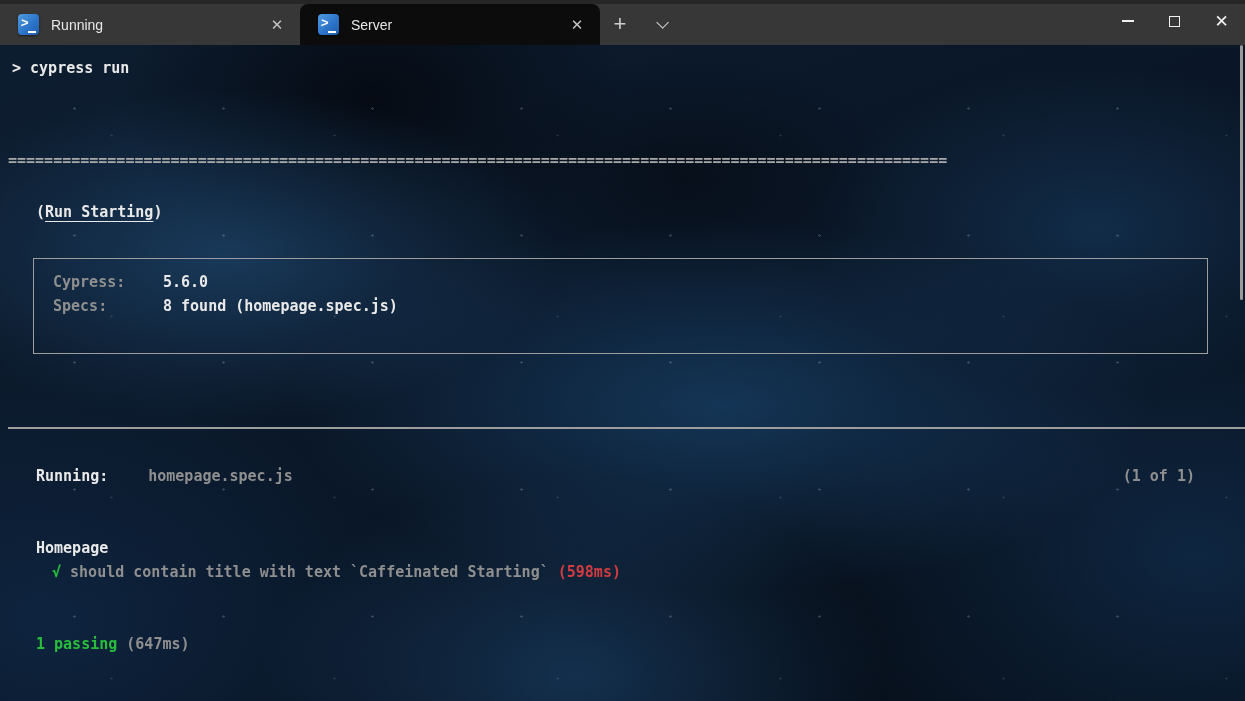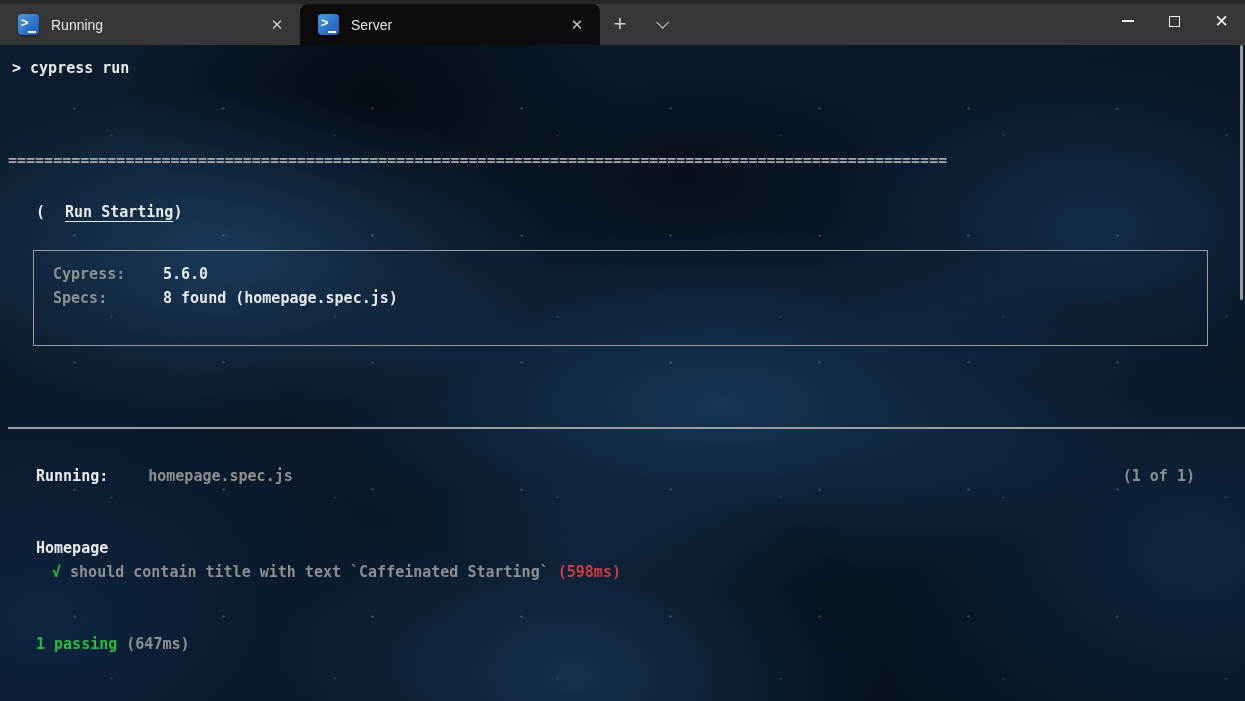--- a/index.html
+++ b/index.html
@@ -75,28 +75,28 @@
       radial-gradient(ellipse 360px 200px at 55% 20%, rgba(5,10,18,.6), transparent 60%),
       linear-gradient(160deg, #0d1d30 0%, #0a1626 45%, #07101c 100%);
     background-size: 149px 127px, 223px 181px, auto, auto, auto, auto, auto, auto, auto, auto, auto, auto;
     font-size: 15px; font-weight: 700; line-height: 24px; color: var(--bright, #e9e9e9);
   }
   .tline { position: absolute; left: 0; width: 100%; white-space: nowrap; }
   .dim    { color: var(--dim, #8f8f8f); }
   .green  { color: var(--green, #28be3c); }
   .red    { color: var(--red, #d23c41); }
   .bright { color: var(--bright, #e9e9e9); }
-  .underline { text-decoration: underline; text-underline-offset: 4px; margin-left: 20px; }
+  .underline { text-decoration: underline; text-underline-offset: 4px; }
 
   .prompt-line   { top: 11px;  left: 12px; }
   .equals-row    { top: 103px; left: 8px; color: #a9a9a9; overflow: hidden; }
   .run-starting  { top: 155px; left: 36px; }
 
   .info-box {
-    position: absolute; top: 205px; left: 33px; width: 1175px; height: 96px;
+    position: absolute; top: 213px; left: 33px; width: 1175px; height: 96px;
     border: 1px solid #9d9d9d; padding: 11px 11px 0 19px;
   }
   .info-row { line-height: 24px; white-space: nowrap; }
   .info-label { display: inline-block; width: 110px; color: var(--dim, #8f8f8f); }
 
   .section-divider { position: absolute; top: 382px; left: 8px; width: 1237px; height: 2px; background: #9d9d9d; }
 
   .running-line  { top: 419px; left: 36px; }
   .running-file  { margin-left: 40px; }
   .running-counter { position: absolute; top: 419px; right: 50px; left: auto; width: auto; }

